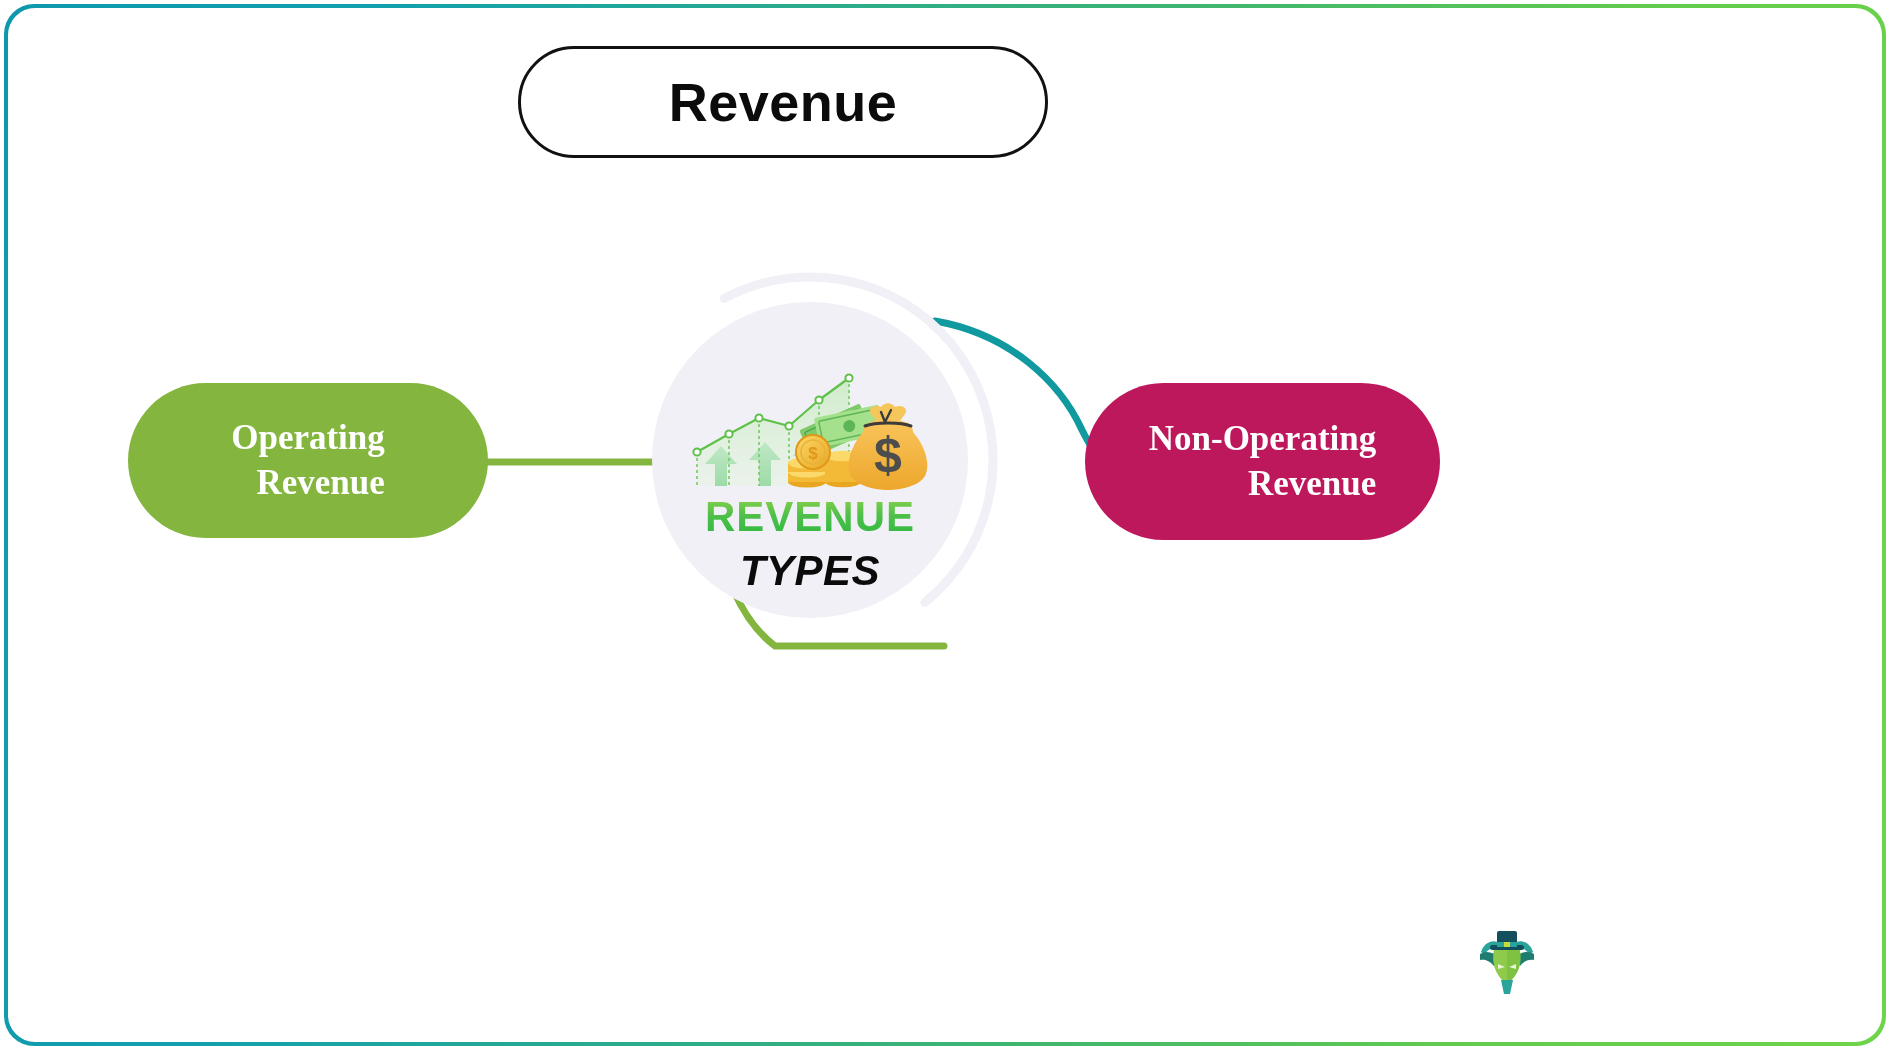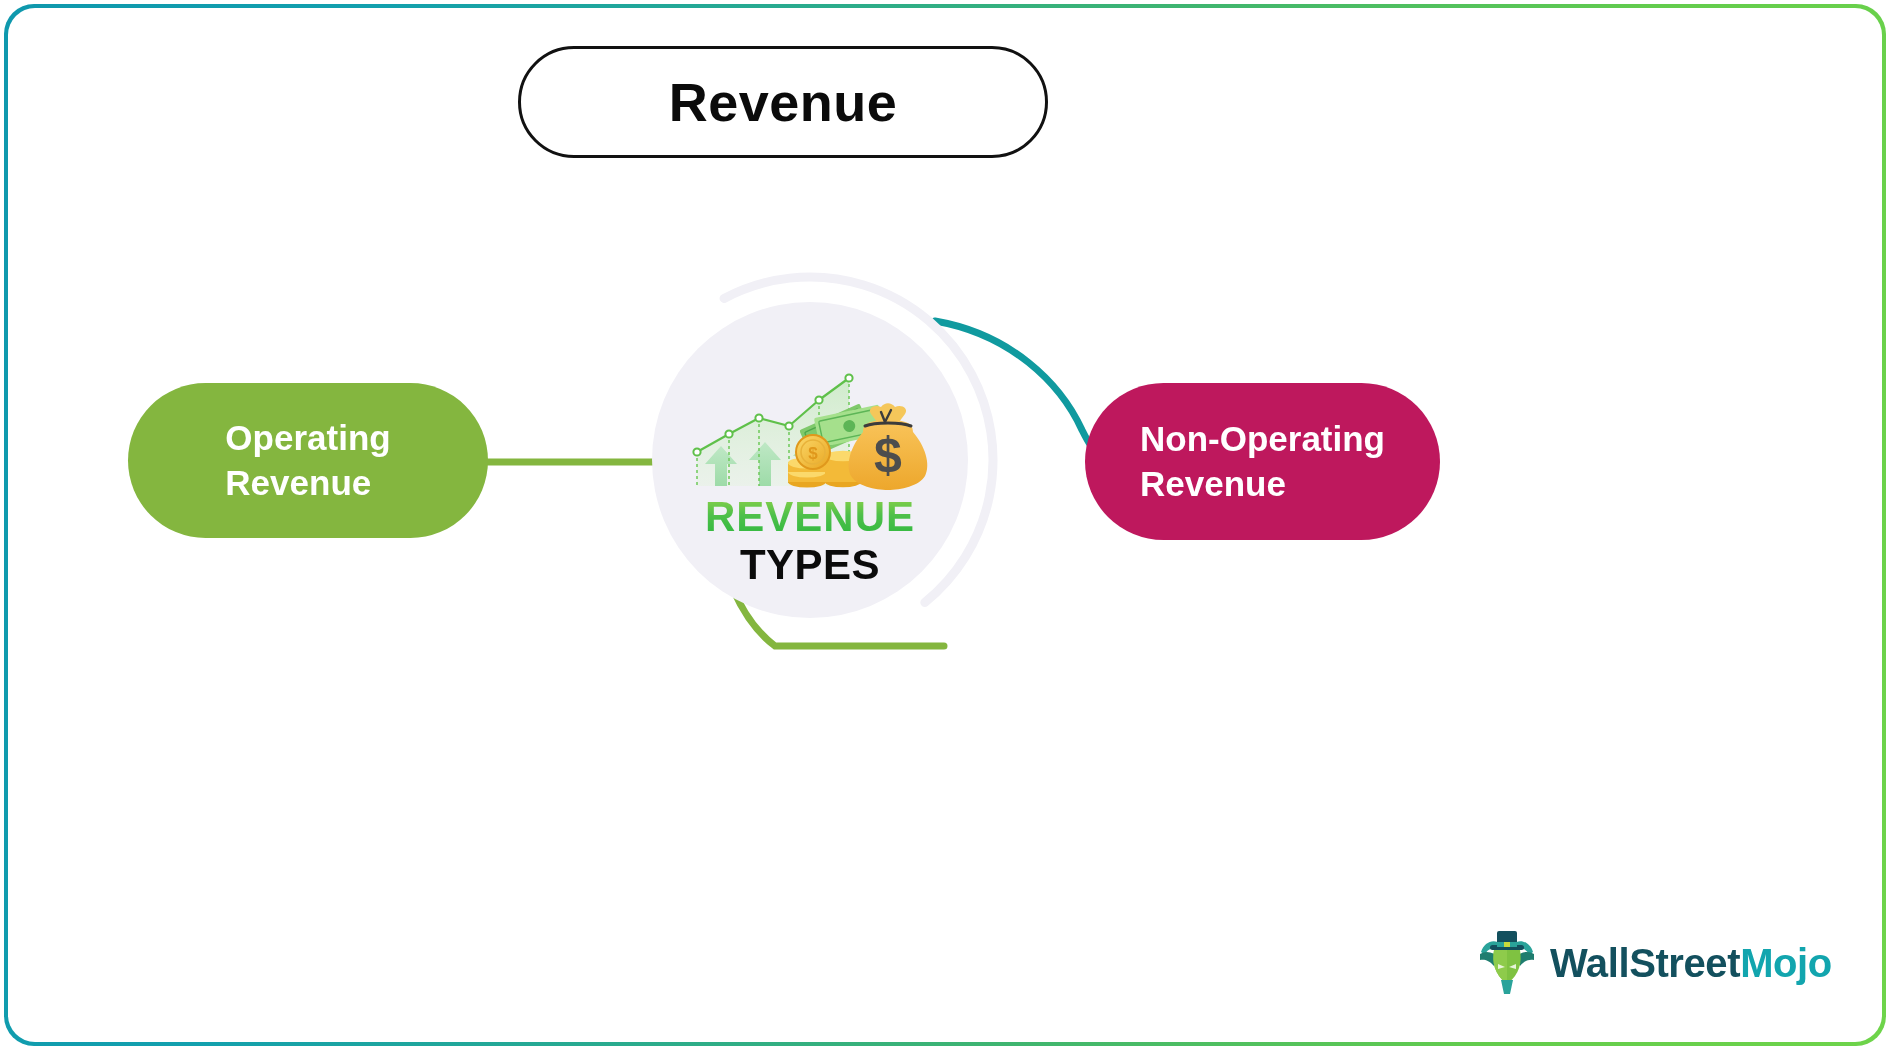--- a/index.html
+++ b/index.html
@@ -122,32 +122,34 @@
     background-clip: text;
     color: transparent;
     -webkit-text-fill-color: transparent;
   }
   .types-word {
     font-size: 42px;
     font-weight: bold;
     letter-spacing: 0.5px;
     line-height: 1;
     color: #0b0b0b;
-    margin-top: 6px;
+    margin-top: 12px;
+    font-style: italic;
   }
 
   
   .branch-pill {
     position: absolute;
     display: flex;
     align-items: center;
     justify-content: center;
     border-radius: 90px;
-    text-align: left;
-    box-sizing: border-box;
+    text-align: right;
+    box-sizing: border-box;
+    font-family: Liberation Serif, serif;
   }
   .branch-pill .pill-label {
     font-size: 35px;
     font-weight: bold;
     color: #ffffff;
     line-height: 1.28;
     padding: 0 18px;
     white-space: pre-line;
   }
   #branch-left {
@@ -333,18 +335,15 @@
       <rect x="26" y="14" width="6" height="5" fill="#c9da3c"></rect>
 
       <path d="M 16 22 L 42 22 C 44 34 42 46 29 56 C 16 46 14 34 16 22 Z" fill="#7fc241"></path>
       <path d="M 16 22 L 29 22 L 29 56 C 16 46 14 34 16 22 Z" fill="#8ecb4b"></path>
 
       <path d="M 20 36 L 27 39 L 20 41 Z" fill="#e8f4d8"></path>
       <path d="M 38 36 L 31 39 L 38 41 Z" fill="#e8f4d8"></path>
 
       <path d="M 23 52 L 35 52 L 32 66 L 26 66 Z" fill="#2aa39a"></path>
     </svg>
-    <span class="logo-text">
-      <span class="wall">WallStreet</span><span class="mojo">Mojo</span>
-    </span>
   </div>
 
 </div>
 
 </body></html>

